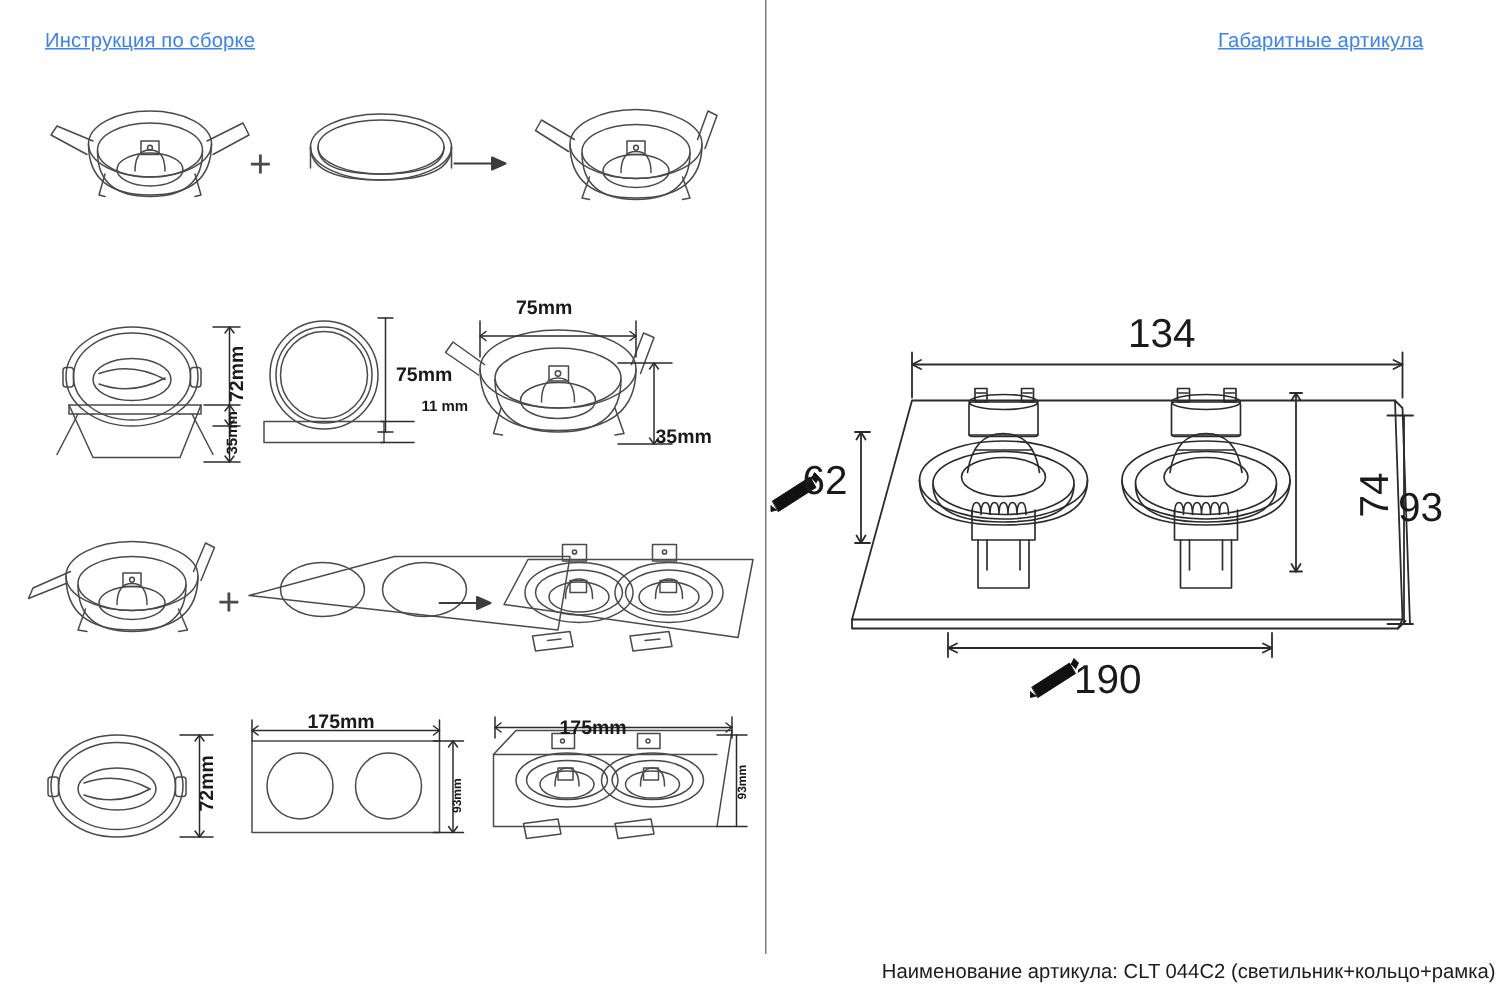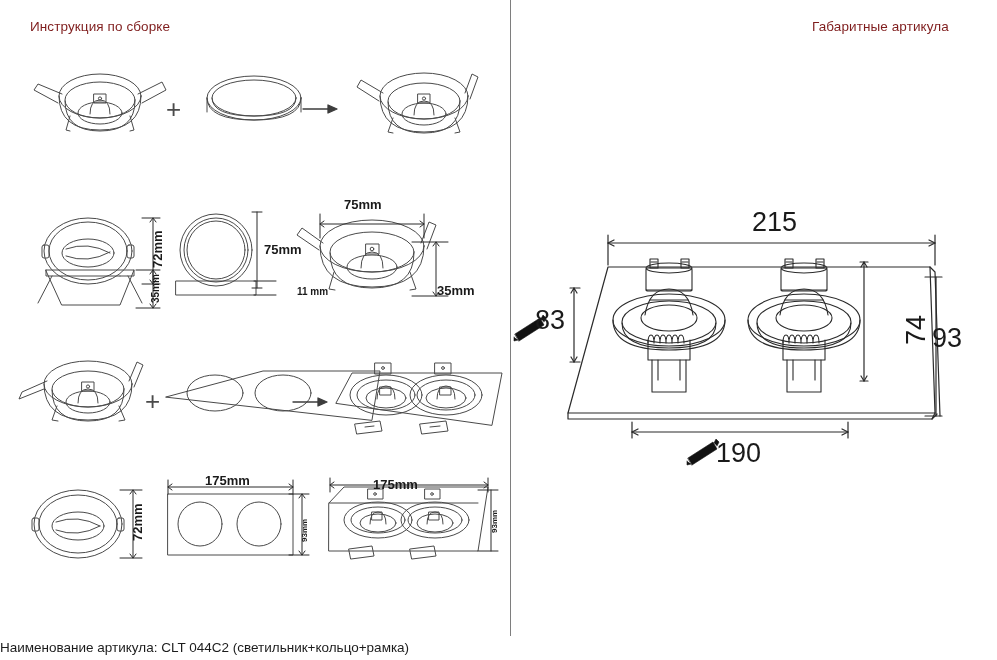--- a/index.html
+++ b/index.html
@@ -25,32 +25,33 @@
     position: absolute;
     left: 510px;
     top: 0;
     width: 1px;
     height: 636px;
     background: #7e7e7e;
   }
   .hdr {
     position: absolute;
     font-size: 13.5px;
-    color: #7f1d1d;
+    color: #3b82f6;
     letter-spacing: 0.1px;
     white-space: nowrap;
+    text-decoration: underline;
   }
   #hdr-left  { left: 30px;  top: 19px; }
   #hdr-right { left: 812px; top: 19px; }
   #footer {
     position: absolute;
     left: 0;
     top: 640px;
     width: 997px;
-    text-align: left;
+    text-align: right;
     font-size: 13.5px;
     color: #1c1c1c;
     white-space: nowrap;
   }
   .svglayer {
     position: absolute;
     left: 0; top: 0;
     width: 997px; height: 660px;
     pointer-events: none;
   }
@@ -427,29 +428,29 @@
       </g>
     </g>
   </svg>
 
   <div class="plus" style="left:166px; top:96px;">+</div>
   <div class="plus" style="left:145px; top:388px;">+</div>
 
   <div class="dimtext mid rot" style="left:150px; top:268px;">72mm</div>
   <div class="dimtext small rot" style="left:150px; top:303px;">35mm</div>
   <div class="dimtext mid" style="left:264px; top:242px;">75mm</div>
-  <div class="dimtext small" style="left:281px; top:286px;margin-left:16px;">11 mm</div>
+  <div class="dimtext small" style="left:281px; top:266px;">11 mm</div>
   <div class="dimtext mid" style="left:344px; top:197px;">75mm</div>
   <div class="dimtext mid" style="left:437px; top:283px;">35mm</div>
 
   <div class="dimtext mid rot" style="left:130px; top:541px;">72mm</div>
   <div class="dimtext mid" style="left:205px; top:473px;">175mm</div>
   <div class="dimtext tiny rot" style="left:300px; top:542px;">93mm</div>
   <div class="dimtext mid" style="left:373px; top:477px;">175mm</div>
   <div class="dimtext tiny rot" style="left:490px; top:533px;">93mm</div>
 
-  <div class="dimtext big" style="left:752px; top:207px;">215</div>
-  <div class="dimtext big" style="left:535px; top:305px;">83</div>
+  <div class="dimtext big" style="left:752px; top:207px;">134</div>
+  <div class="dimtext big" style="left:535px; top:305px;">62</div>
   <div class="dimtext big rot" style="left:901px; top:345px;">74</div>
   <div class="dimtext big" style="left:932px; top:323px;">93</div>
   <div class="dimtext big" style="left:716px; top:438px;">190</div>
 
 </div>
 
 </body></html>

